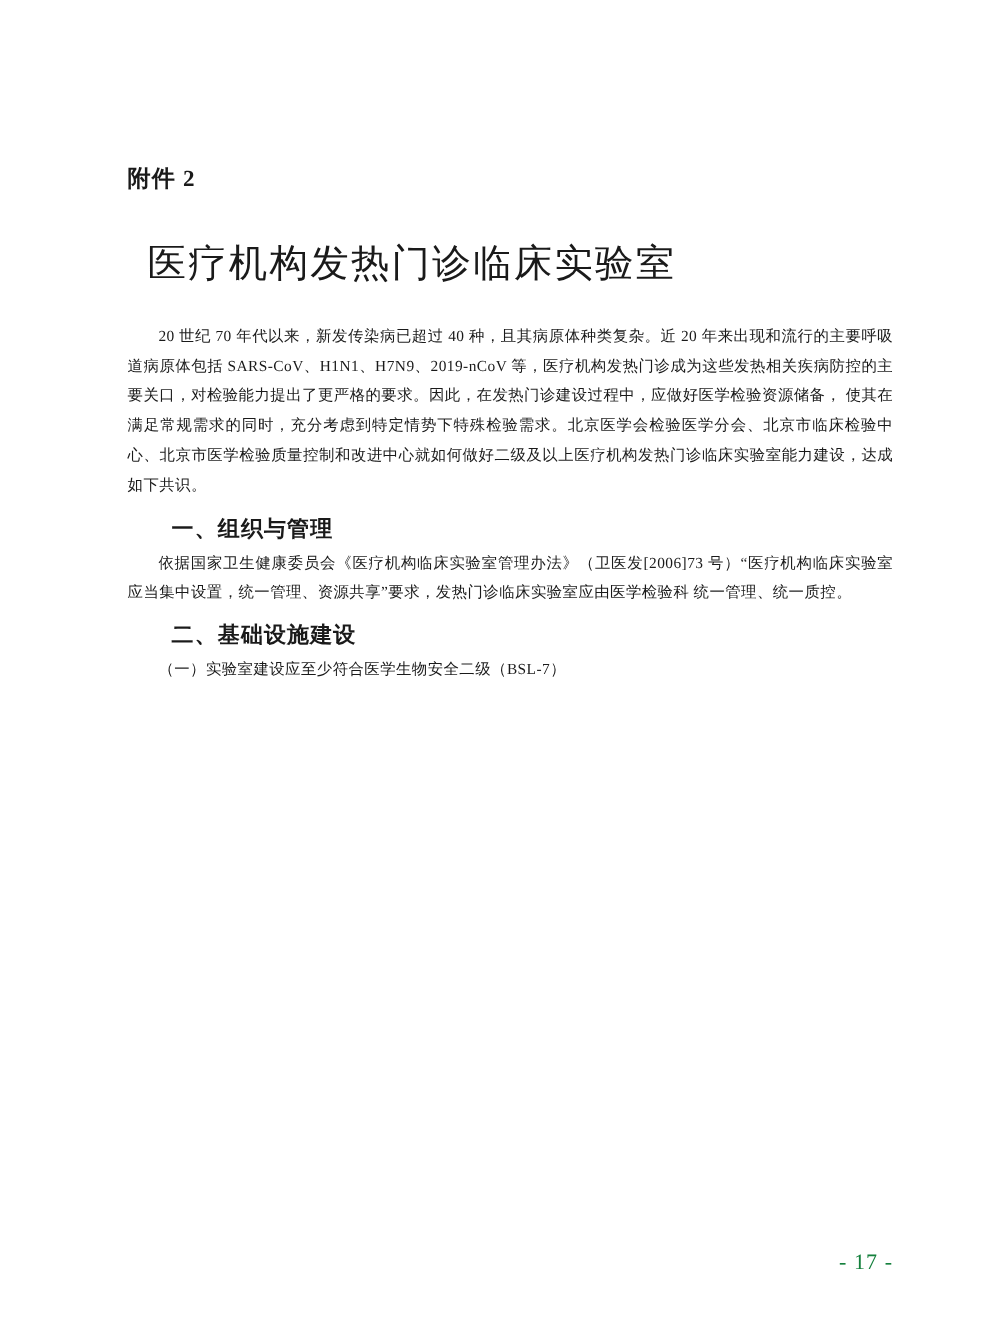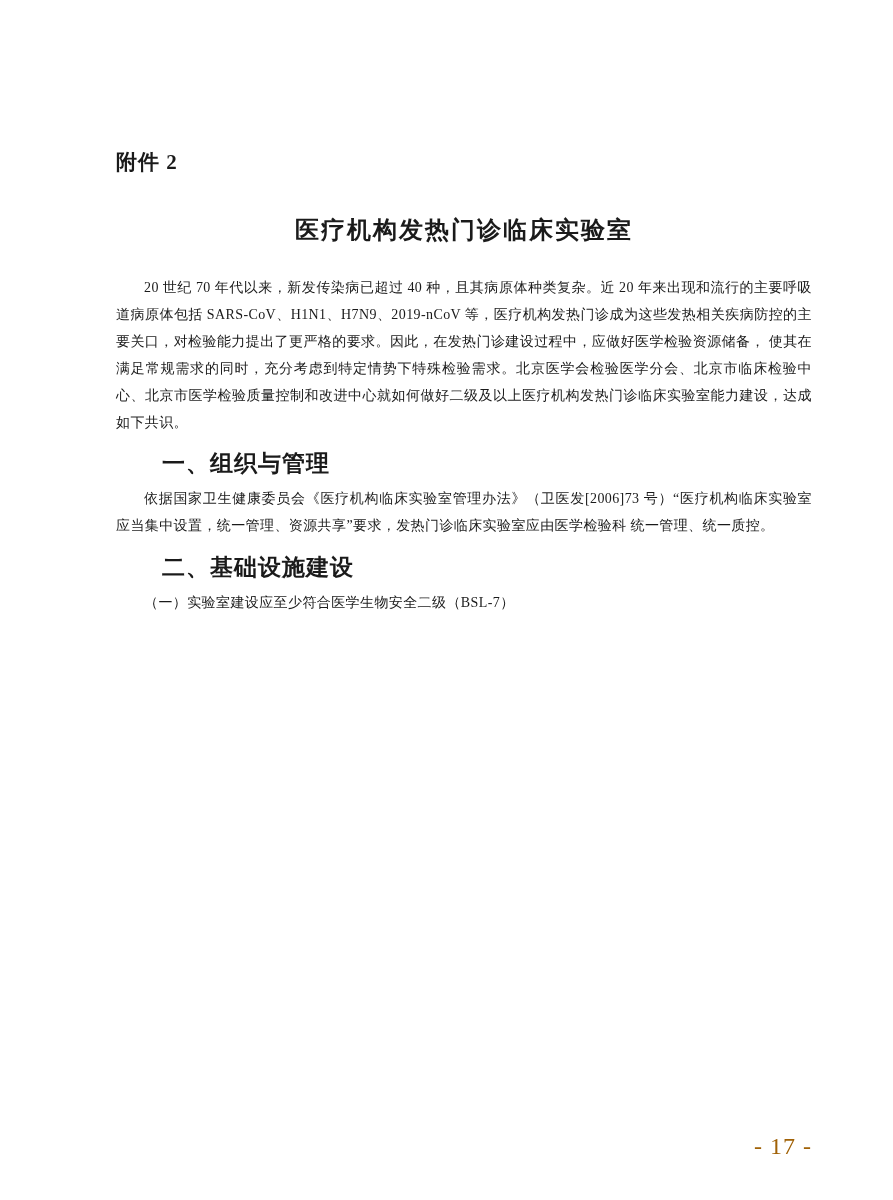--- a/index.html
+++ b/index.html
@@ -25,23 +25,23 @@
     padding: 150px 85px 40px 112px;
   }
   .attachment-label {
     font-size: 21px;
     font-weight: bold;
     letter-spacing: 1px;
     margin: 0 0 34px 0;
     line-height: 1.2;
   }
   .doc-title {
-    text-align: center;
-    font-size: 24px;
-    font-weight: bold;
+    text-align: left;
+    font-size: 35px;
+    font-weight: normal;
     line-height: 1.75;
     letter-spacing: 2px;
     margin: 0 0 24px 0;
     padding: 0 18px;
   }
   .doc-title .line {
     display: block;
   }
   p.body-text {
     font-size: 14px;
@@ -49,34 +49,34 @@
     text-align: justify;
     text-justify: inter-ideograph;
     margin: 0 0 4px 0;
     text-indent: 2em;
     letter-spacing: 0.4px;
   }
   p.body-text.tight {
     margin-bottom: 0;
   }
   h2.section-heading {
-    font-size: 23px;
+    font-size: 20px;
     font-weight: bold;
     line-height: 1.9;
     margin: 6px 0 0 0;
     text-indent: 2em;
     letter-spacing: 1px;
   }
   .page-number {
     position: absolute;
     right: 85px;
     bottom: 40px;
-    font-size: 24px;
+    font-size: 20px;
     letter-spacing: 1px;
-    color: #a16207;
+    color: #15803d;
     margin-top: 20px;
   }
 </style>
 </head>
 <body>
 
 <div class="page">
 
   <div class="attachment-label">附件 2</div>
 

